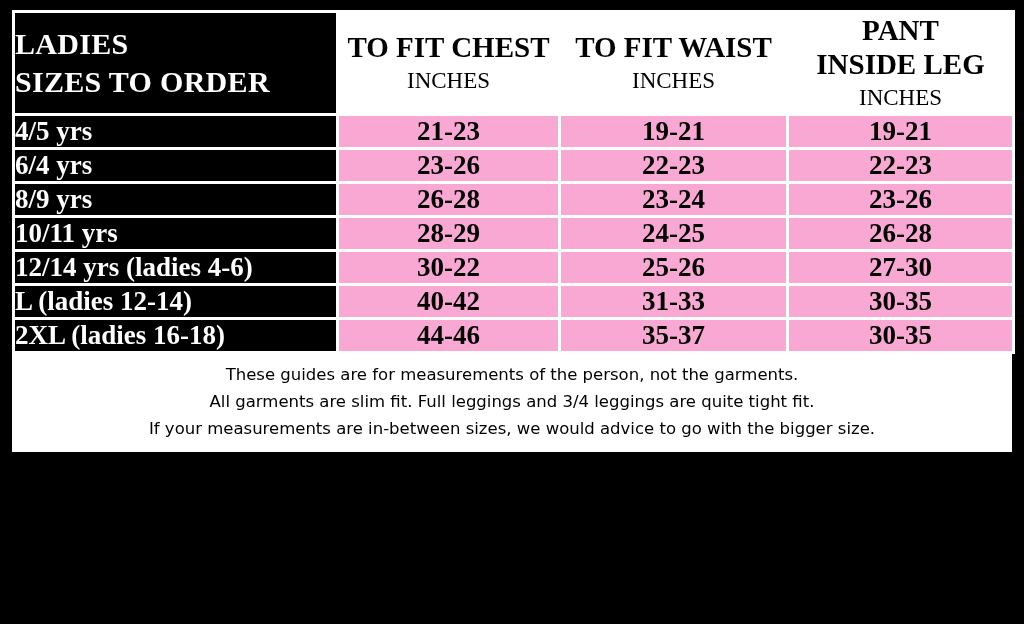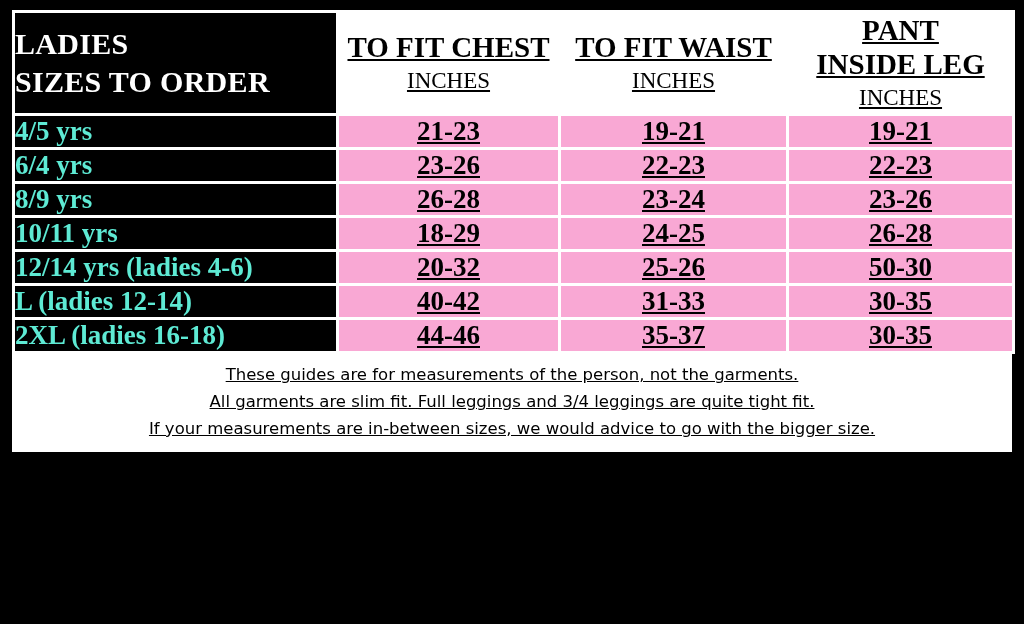--- a/index.html
+++ b/index.html
@@ -21,21 +21,20 @@
     box-sizing: border-box;
     position: relative;
   }
 
   table.size-table {
     border-collapse: collapse;
     width: 1000px;
     margin: 10px 0 0 12px;
     table-layout: fixed;
     background: #000000;
-    text-decoration: underline;
   }
 
   table.size-table col.c0 { width: 324px; }
   table.size-table col.c1 { width: 222px; }
   table.size-table col.c2 { width: 228px; }
   table.size-table col.c3 { width: 226px; }
 
   table.size-table td, table.size-table th {
     border: 3px solid #ffffff;
     padding: 0;
@@ -75,21 +74,21 @@
     display: block;
     font-weight: normal;
     font-size: 23px;
     line-height: 1.3;
     margin-top: 2px;
   }
 
   
   .row-label {
     background: #000000;
-    color: #5eead4;
+    color: #ffffff;
     text-align: left;
     vertical-align: middle;
     font-weight: bold;
     font-size: 27px;
     padding: 3px 6px 5px 8px;
     white-space: nowrap;
   }
   .row-val {
     background: #f9a8d4;
     color: #000000;
@@ -106,21 +105,21 @@
     color: #000000;
     width: 1000px;
     margin: 0 0 0 12px;
     padding: 8px 0 10px 0;
     box-sizing: border-box;
     text-align: center;
     font-family: "DejaVu Sans", sans-serif;
     font-size: 16.5px;
     line-height: 1.62;
   }
-  .notes .note-line { display: block; text-decoration: underline; }
+  .notes .note-line { display: block; }
 
   .white-bg-fill {
     position: absolute;
     left: 0; top: 0;
     width: 1024px;
     height: 624px;
     background: #ffffff;
     z-index: -1;
   }
 </style>
@@ -174,29 +173,29 @@
           <td class="row-val">22-23</td>
         </tr>
         <tr>
           <td class="row-label">8/9 yrs</td>
           <td class="row-val">26-28</td>
           <td class="row-val">23-24</td>
           <td class="row-val">23-26</td>
         </tr>
         <tr>
           <td class="row-label">10/11 yrs</td>
-          <td class="row-val">18-29</td>
+          <td class="row-val">28-29</td>
           <td class="row-val">24-25</td>
           <td class="row-val">26-28</td>
         </tr>
         <tr>
           <td class="row-label">12/14 yrs (ladies 4-6)</td>
-          <td class="row-val">20-32</td>
+          <td class="row-val">30-22</td>
           <td class="row-val">25-26</td>
-          <td class="row-val">50-30</td>
+          <td class="row-val">27-30</td>
         </tr>
         <tr>
           <td class="row-label">L (ladies 12-14)</td>
           <td class="row-val">40-42</td>
           <td class="row-val">31-33</td>
           <td class="row-val">30-35</td>
         </tr>
         <tr>
           <td class="row-label">2XL (ladies 16-18)</td>
           <td class="row-val">44-46</td>

